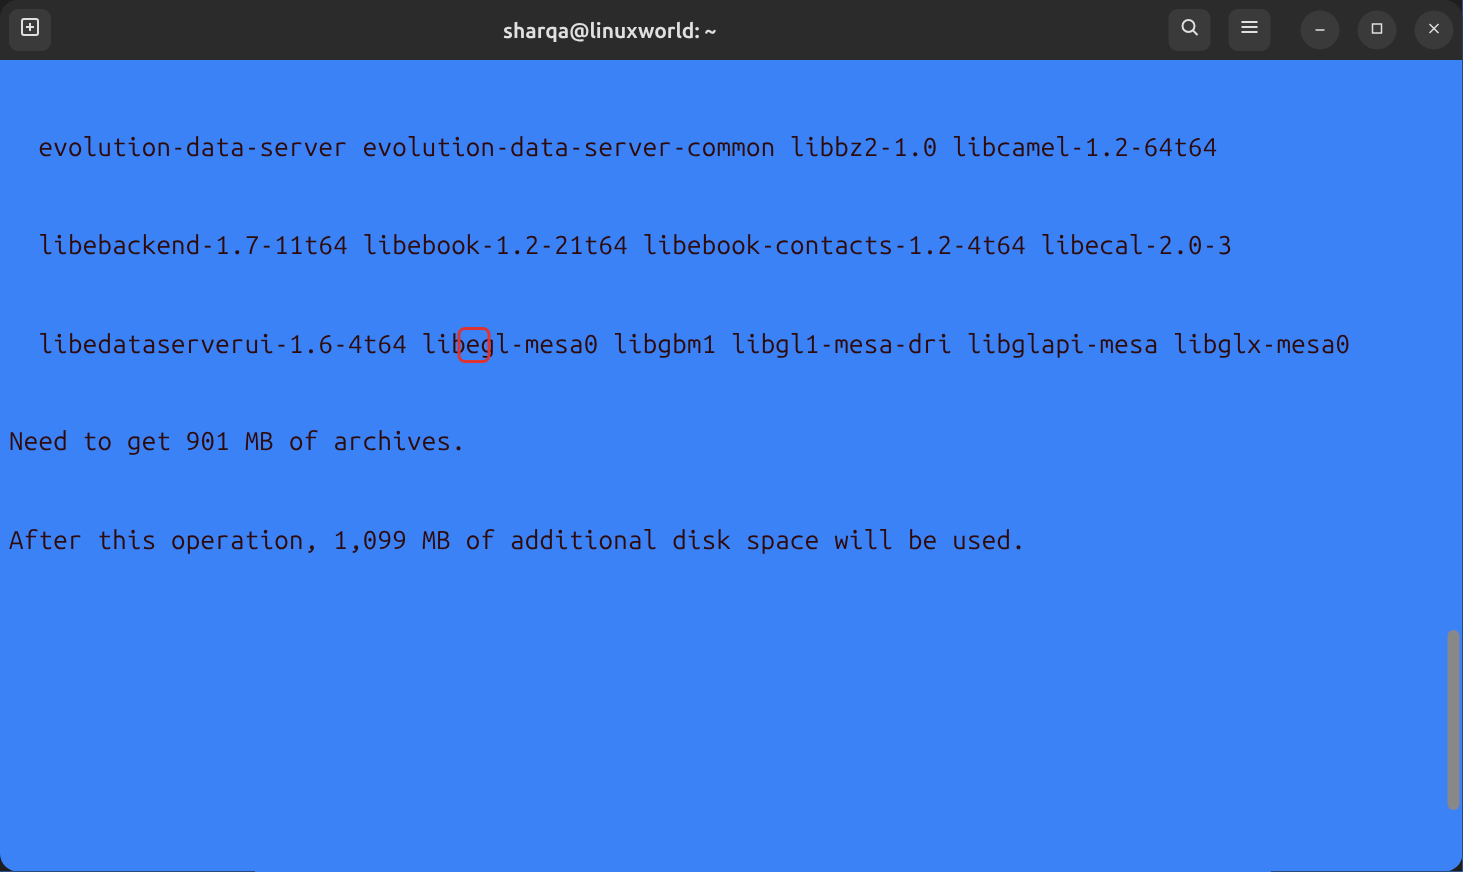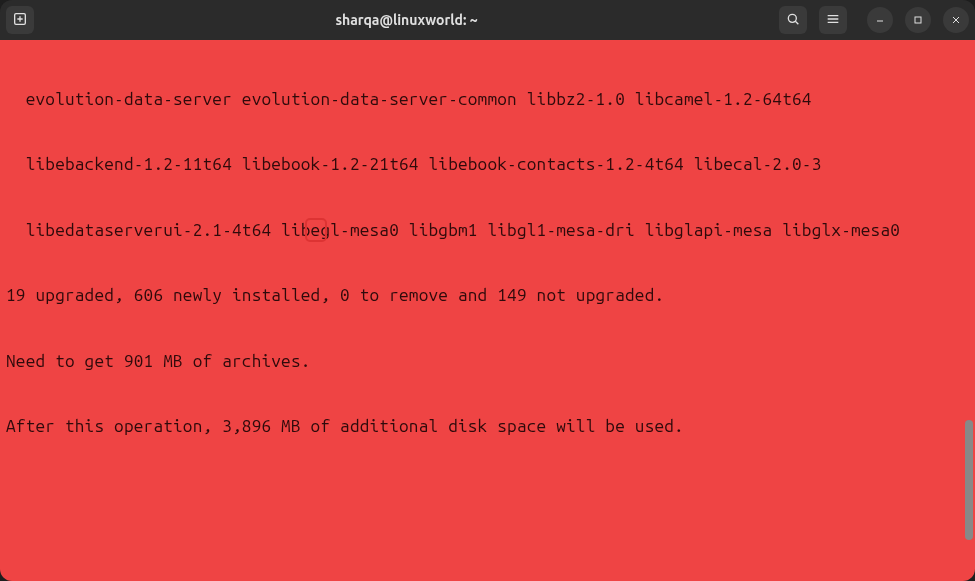--- a/index.html
+++ b/index.html
@@ -85,21 +85,21 @@
     }
     .win-btn svg {
       width: 12px;
       height: 12px;
       stroke: #e0e0e0;
       fill: none;
       stroke-width: 2;
     }
     .terminal-body {
       flex: 1;
-      background: #ef4444;
+      background: #3b82f6;
       color: #2e0a0b;
       padding: 4px 6px;
       font-size: 17.2px;
       line-height: 1.27;
       letter-spacing: 0.2px;
       overflow: hidden;
       position: relative;
       white-space: pre-wrap;
       word-break: break-all;
     }
@@ -177,25 +177,24 @@
                 <line x1="18" y1="6" x2="6" y2="18"></line>
               </svg>
           </span>
         </div>
       </div>
     </div>
   </div>
 
   <div class="terminal-body">
     <span class="line">  evolution-data-server evolution-data-server-common libbz2-1.0 libcamel-1.2-64t64</span>
-    <span class="line">  libebackend-1.2-11t64 libebook-1.2-21t64 libebook-contacts-1.2-4t64 libecal-2.0-3</span>
-    <span class="line">  libedataserverui-2.1-4t64 libegl-mesa0 libgbm1 libgl1-mesa-dri libglapi-mesa libglx-mesa0</span>
-    <span class="line">19 upgraded, 606 newly installed, 0 to remove and 149 not upgraded.</span>
+    <span class="line">  libebackend-1.7-11t64 libebook-1.2-21t64 libebook-contacts-1.2-4t64 libecal-2.0-3</span>
+    <span class="line">  libedataserverui-1.6-4t64 libegl-mesa0 libgbm1 libgl1-mesa-dri libglapi-mesa libglx-mesa0</span>
     <span class="line">Need to get 901 MB of archives.</span>
-    <span class="line">After this operation, 3,896 MB of additional disk space will be used.</span>
+    <span class="line">After this operation, 1,099 MB of additional disk space will be used.</span>
     
     
     
     
     
     
     
     
     
 

